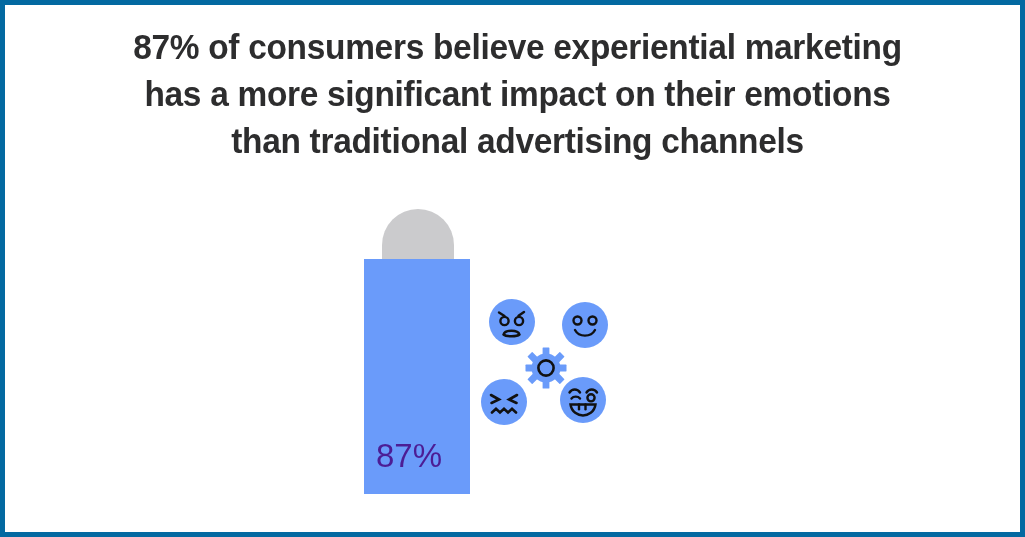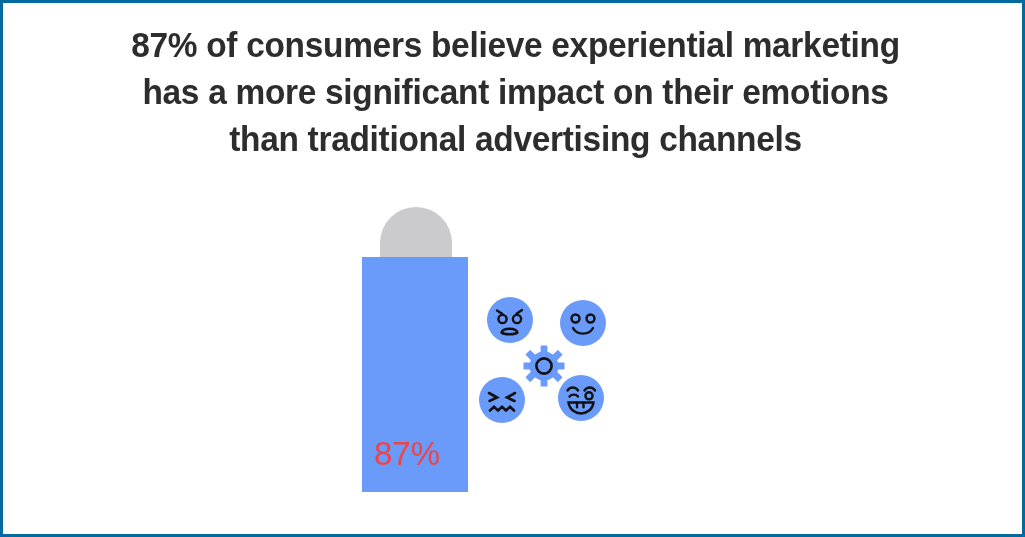--- a/index.html
+++ b/index.html
@@ -6,21 +6,21 @@
     margin: 0;
     padding: 0;
     background: #ffffff;
   }
 
   .canvas {
     position: relative;
     width: 1025px;
     height: 537px;
     background: #ffffff;
-    border: 3px solid #0369a1;
+    border: 5px solid #0369a1;
     box-sizing: border-box;
     overflow: hidden;
     font-family: "Liberation Sans", sans-serif;
   }
 
   
   .headline {
     position: absolute;
     left: 0;
     top: 18px;
@@ -65,21 +65,21 @@
     width: 106px;
     height: 235px;
     background: #6a9bfa;
   }
   .bar-value {
     position: absolute;
     left: 0;
     bottom: 22px;
     width: 90px;
     text-align: center;
-    color: #ef4444;
+    color: #4c1d95;
     font-family: "Liberation Sans", sans-serif;
     font-size: 33px;
     line-height: 33px;
     letter-spacing: 0px;
   }
 
   
   .emoji-cluster {
     position: absolute;
     left: 476px;

